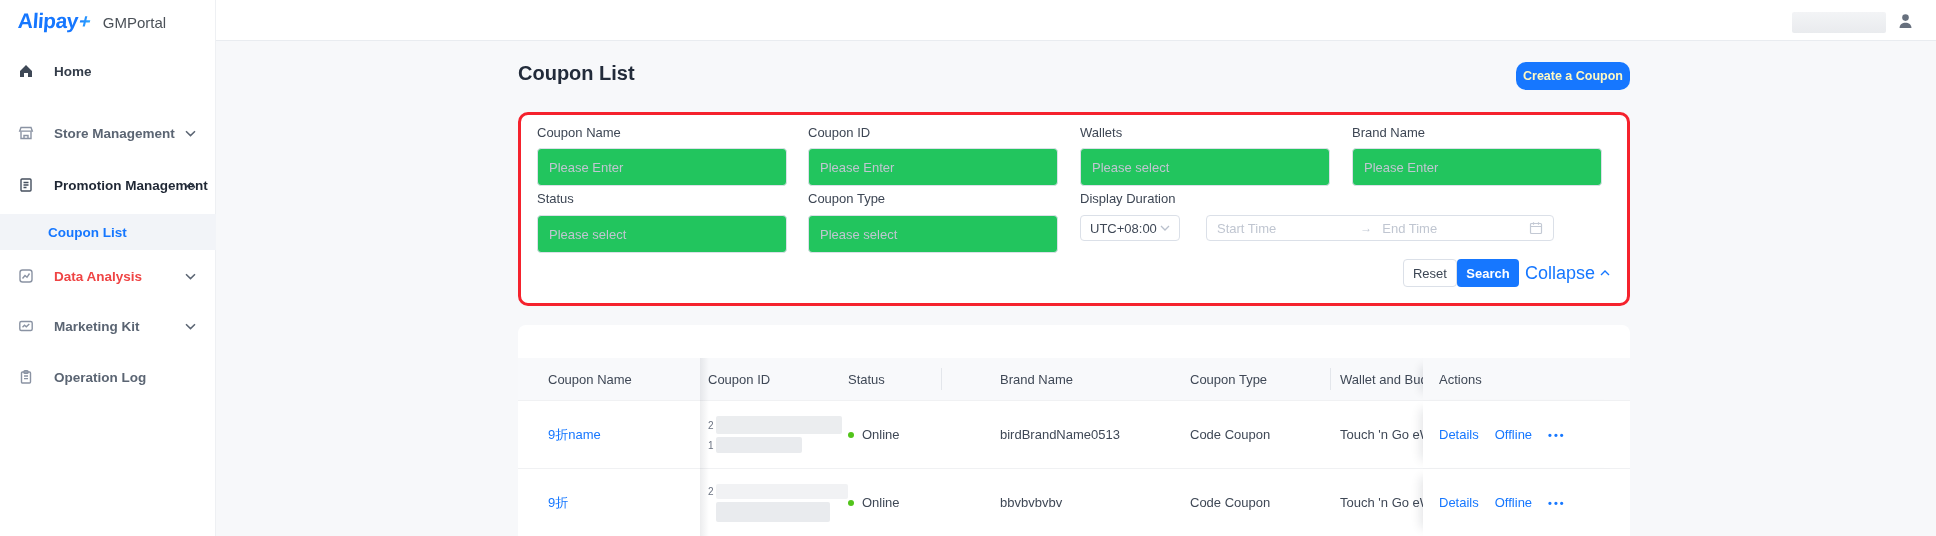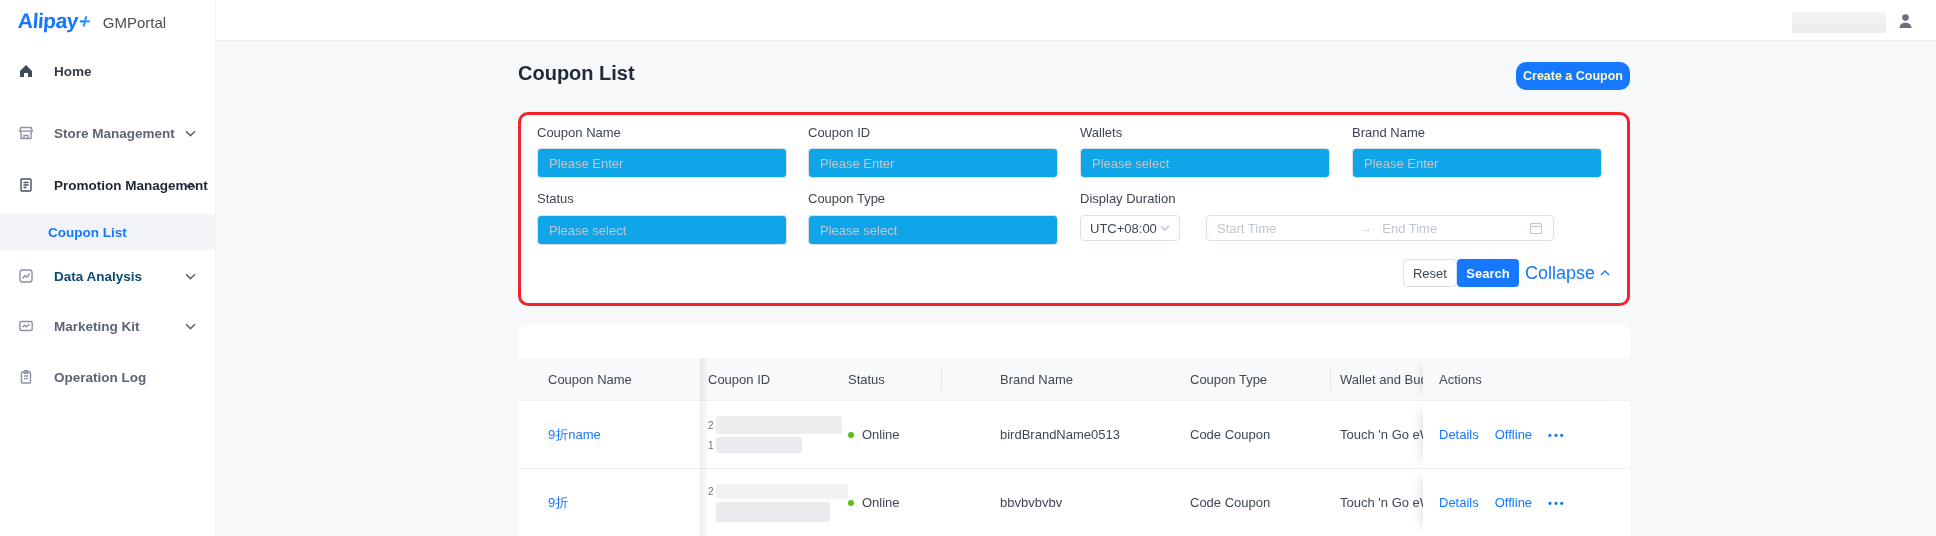--- a/index.html
+++ b/index.html
@@ -24,37 +24,37 @@
                background-clip:text; color:transparent; transform:skewX(-14deg); }
   .logo-suffix { font-size:15px; font-weight:500; color:#4b5158; margin-left:12px; }
   .side-item { position:absolute; left:0; width:216px; height:32px; display:flex; align-items:center;
                padding-left:18px; cursor:pointer; font-size:13.5px; }
   .side-item .lbl { margin-left:20px; }
   .side-item .chev { position:absolute; right:20px; }
   .it-home { top:55px; font-weight:bold; color:#333c49; }
   .it-store { top:117px; font-weight:600; color:#5b6573; }
   .it-promo { top:169px; font-weight:bold; color:#1f2734; }
   .it-coupon { top:214px; height:36px; background:#f2f4f8; color:#1677ff; font-weight:600; padding-left:48px; }
-  .it-data { top:260px; font-weight:600; color:#0c4a6e; }
+  .it-data { top:260px; font-weight:600; color:#ef4444; }
   .it-marketing { top:310px; font-weight:600; color:#5b6573; }
   .it-oplog { top:361px; font-weight:600; color:#5b6573; }
 
   
   .main { position:absolute; left:216px; top:41px; width:1720px; height:495px; background:#f7f8fa; }
   .page-title { position:absolute; left:302px; top:21px; font-size:20px; font-weight:bold; color:#222b3a; }
   .create-btn { position:absolute; left:1300px; top:21px; width:114px; height:28px; background:#1677ff;
                 border:none; border-radius:10px; color:#fef9c3; font-size:12.5px; font-weight:bold;
                 font-family:inherit; cursor:pointer; }
 
   
   .filter-card { position:absolute; left:302px; top:71px; width:1112px; height:194px; background:#fff;
                  border:3px solid #f5222d; border-radius:10px; }
   .f-label { position:absolute; font-size:13px; color:#3d4654; }
-  .f-input { position:absolute; width:250px; height:30px; border:1px solid #dbe0e8; border-radius:4px;
-             background:#0ea5e9; padding:0 11px; font-size:13px; font-family:inherit; color:#3f4856; }
+  .f-input { position:absolute; width:250px; height:38px; border:1px solid #dbe0e8; border-radius:4px;
+             background:#22c55e; padding:0 11px; font-size:13px; font-family:inherit; color:#3f4856; }
   .f-input::placeholder { color:#c0c6d1; opacity:1; }
   .r1 { top:10px; } .r1i { top:33px; }
   .r2 { top:76px; } .r2i { top:100px; }
   .cx1 { left:16px; } .cx2 { left:287px; } .cx3 { left:559px; } .cx4 { left:831px; }
   .tz-select { position:absolute; left:559px; top:100px; width:100px; height:26px; border:1px solid #dbe0e8;
                border-radius:4px; background:#fff; display:flex; align-items:center; padding:0 9px;
                font-size:13px; color:#3f4856; cursor:pointer; }
   .tz-select .chev { margin-left:auto; }
   .range-picker { position:absolute; left:685px; top:100px; width:348px; height:26px; border:1px solid #dbe0e8;
                   border-radius:4px; background:#fff; display:flex; align-items:center; padding:0 10px;

